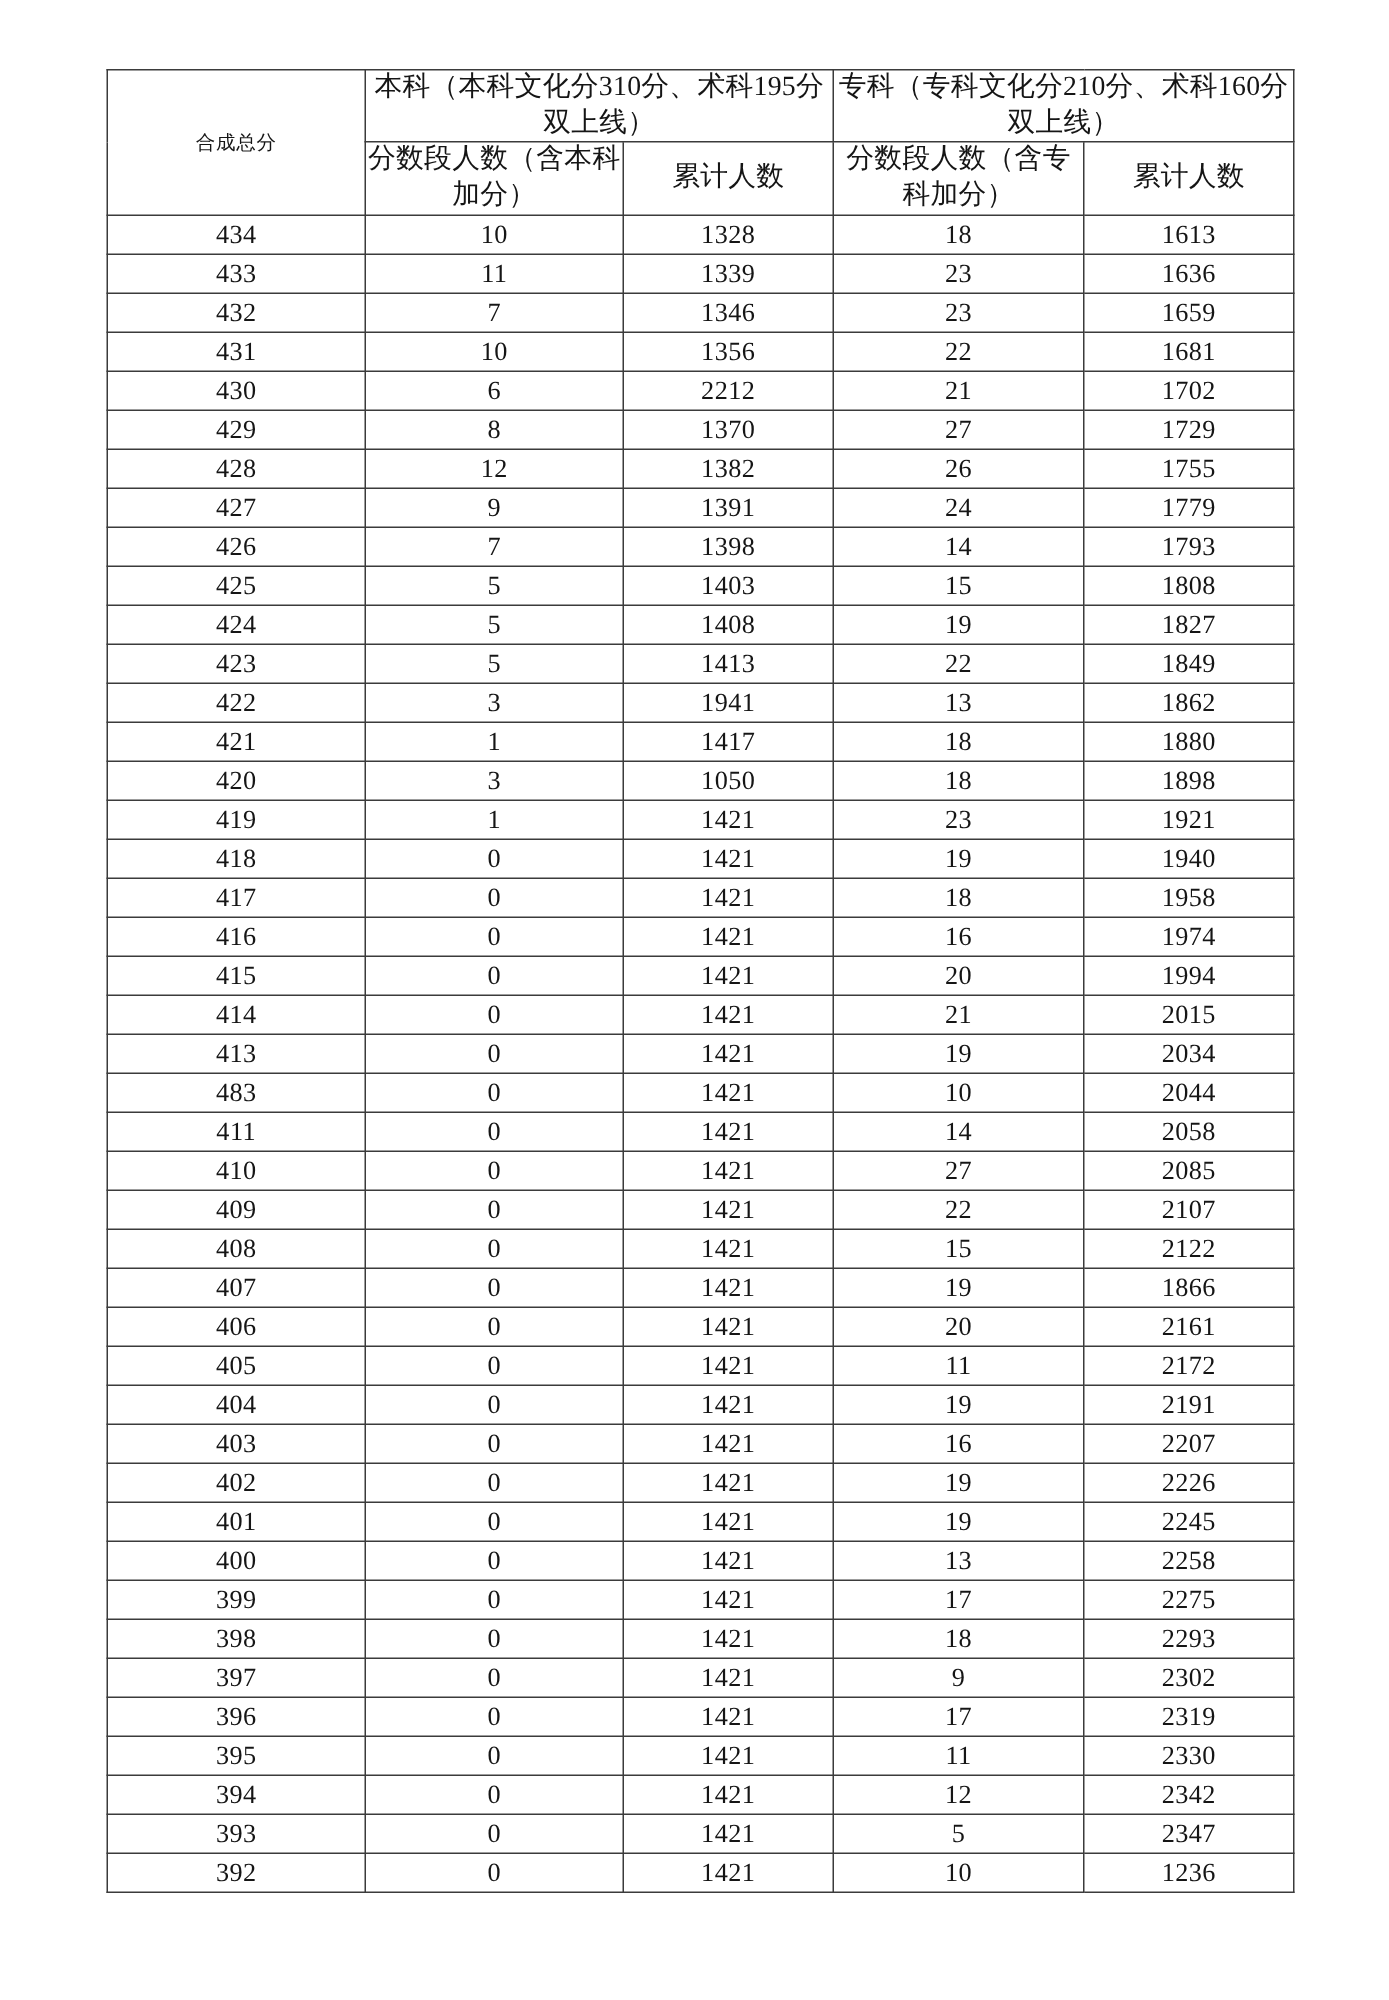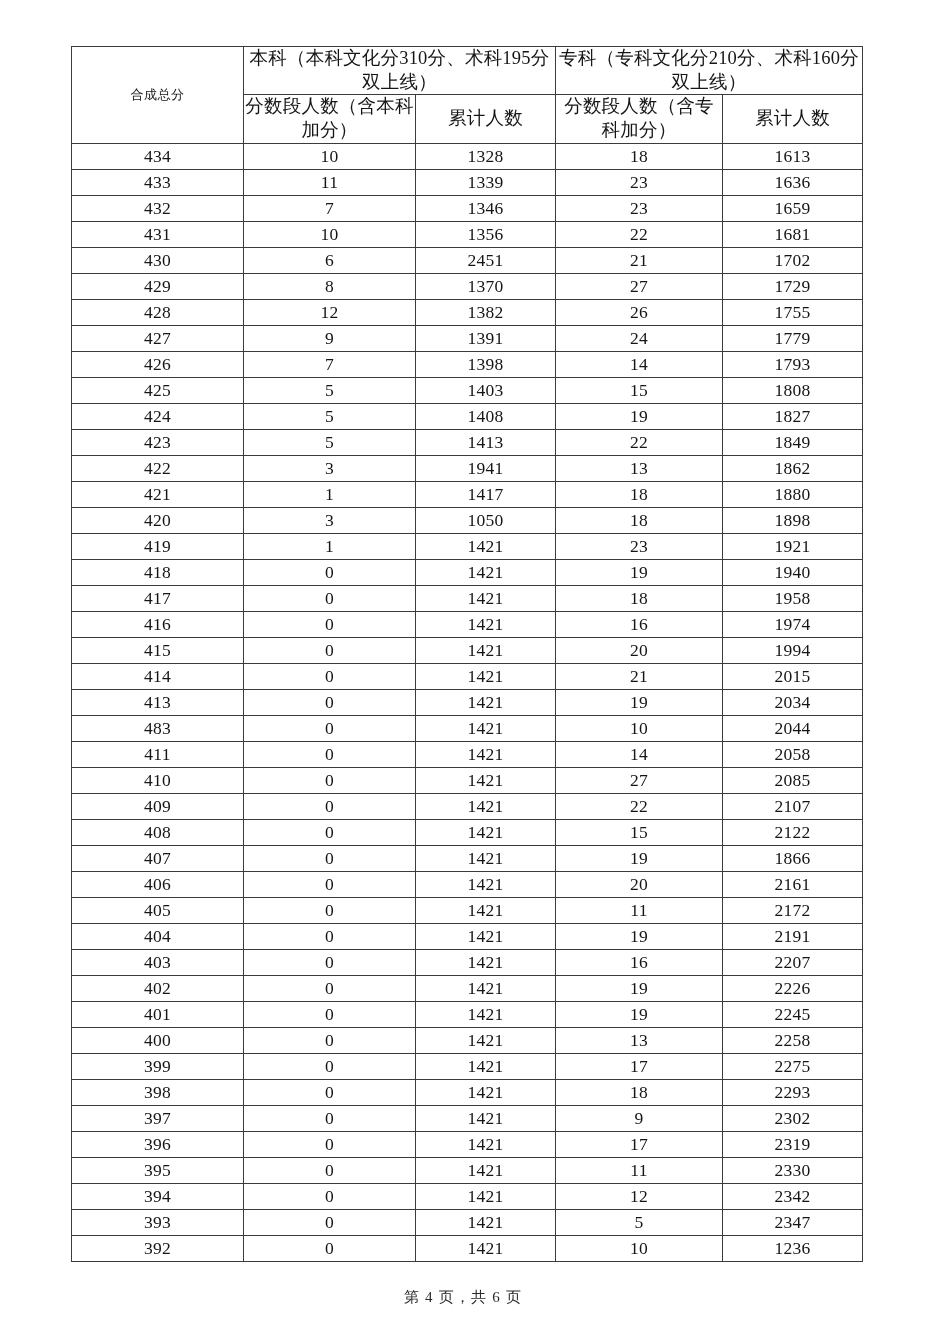--- a/index.html
+++ b/index.html
@@ -133,21 +133,21 @@
         <tr>
           <td class="datum">431</td>
           <td class="datum">10</td>
           <td class="datum">1356</td>
           <td class="datum">22</td>
           <td class="datum">1681</td>
         </tr>
         <tr>
           <td class="datum">430</td>
           <td class="datum">6</td>
-          <td class="datum">2451</td>
+          <td class="datum">2212</td>
           <td class="datum">21</td>
           <td class="datum">1702</td>
         </tr>
         <tr>
           <td class="datum">429</td>
           <td class="datum">8</td>
           <td class="datum">1370</td>
           <td class="datum">27</td>
           <td class="datum">1729</td>
         </tr>
@@ -406,15 +406,14 @@
         <tr>
           <td class="datum">392</td>
           <td class="datum">0</td>
           <td class="datum">1421</td>
           <td class="datum">10</td>
           <td class="datum">1236</td>
         </tr>
       </tbody>
   </table>
 
-  <div class="footer">第 4 页，共 6 页</div>
 
 </div>
 
 </body></html>

